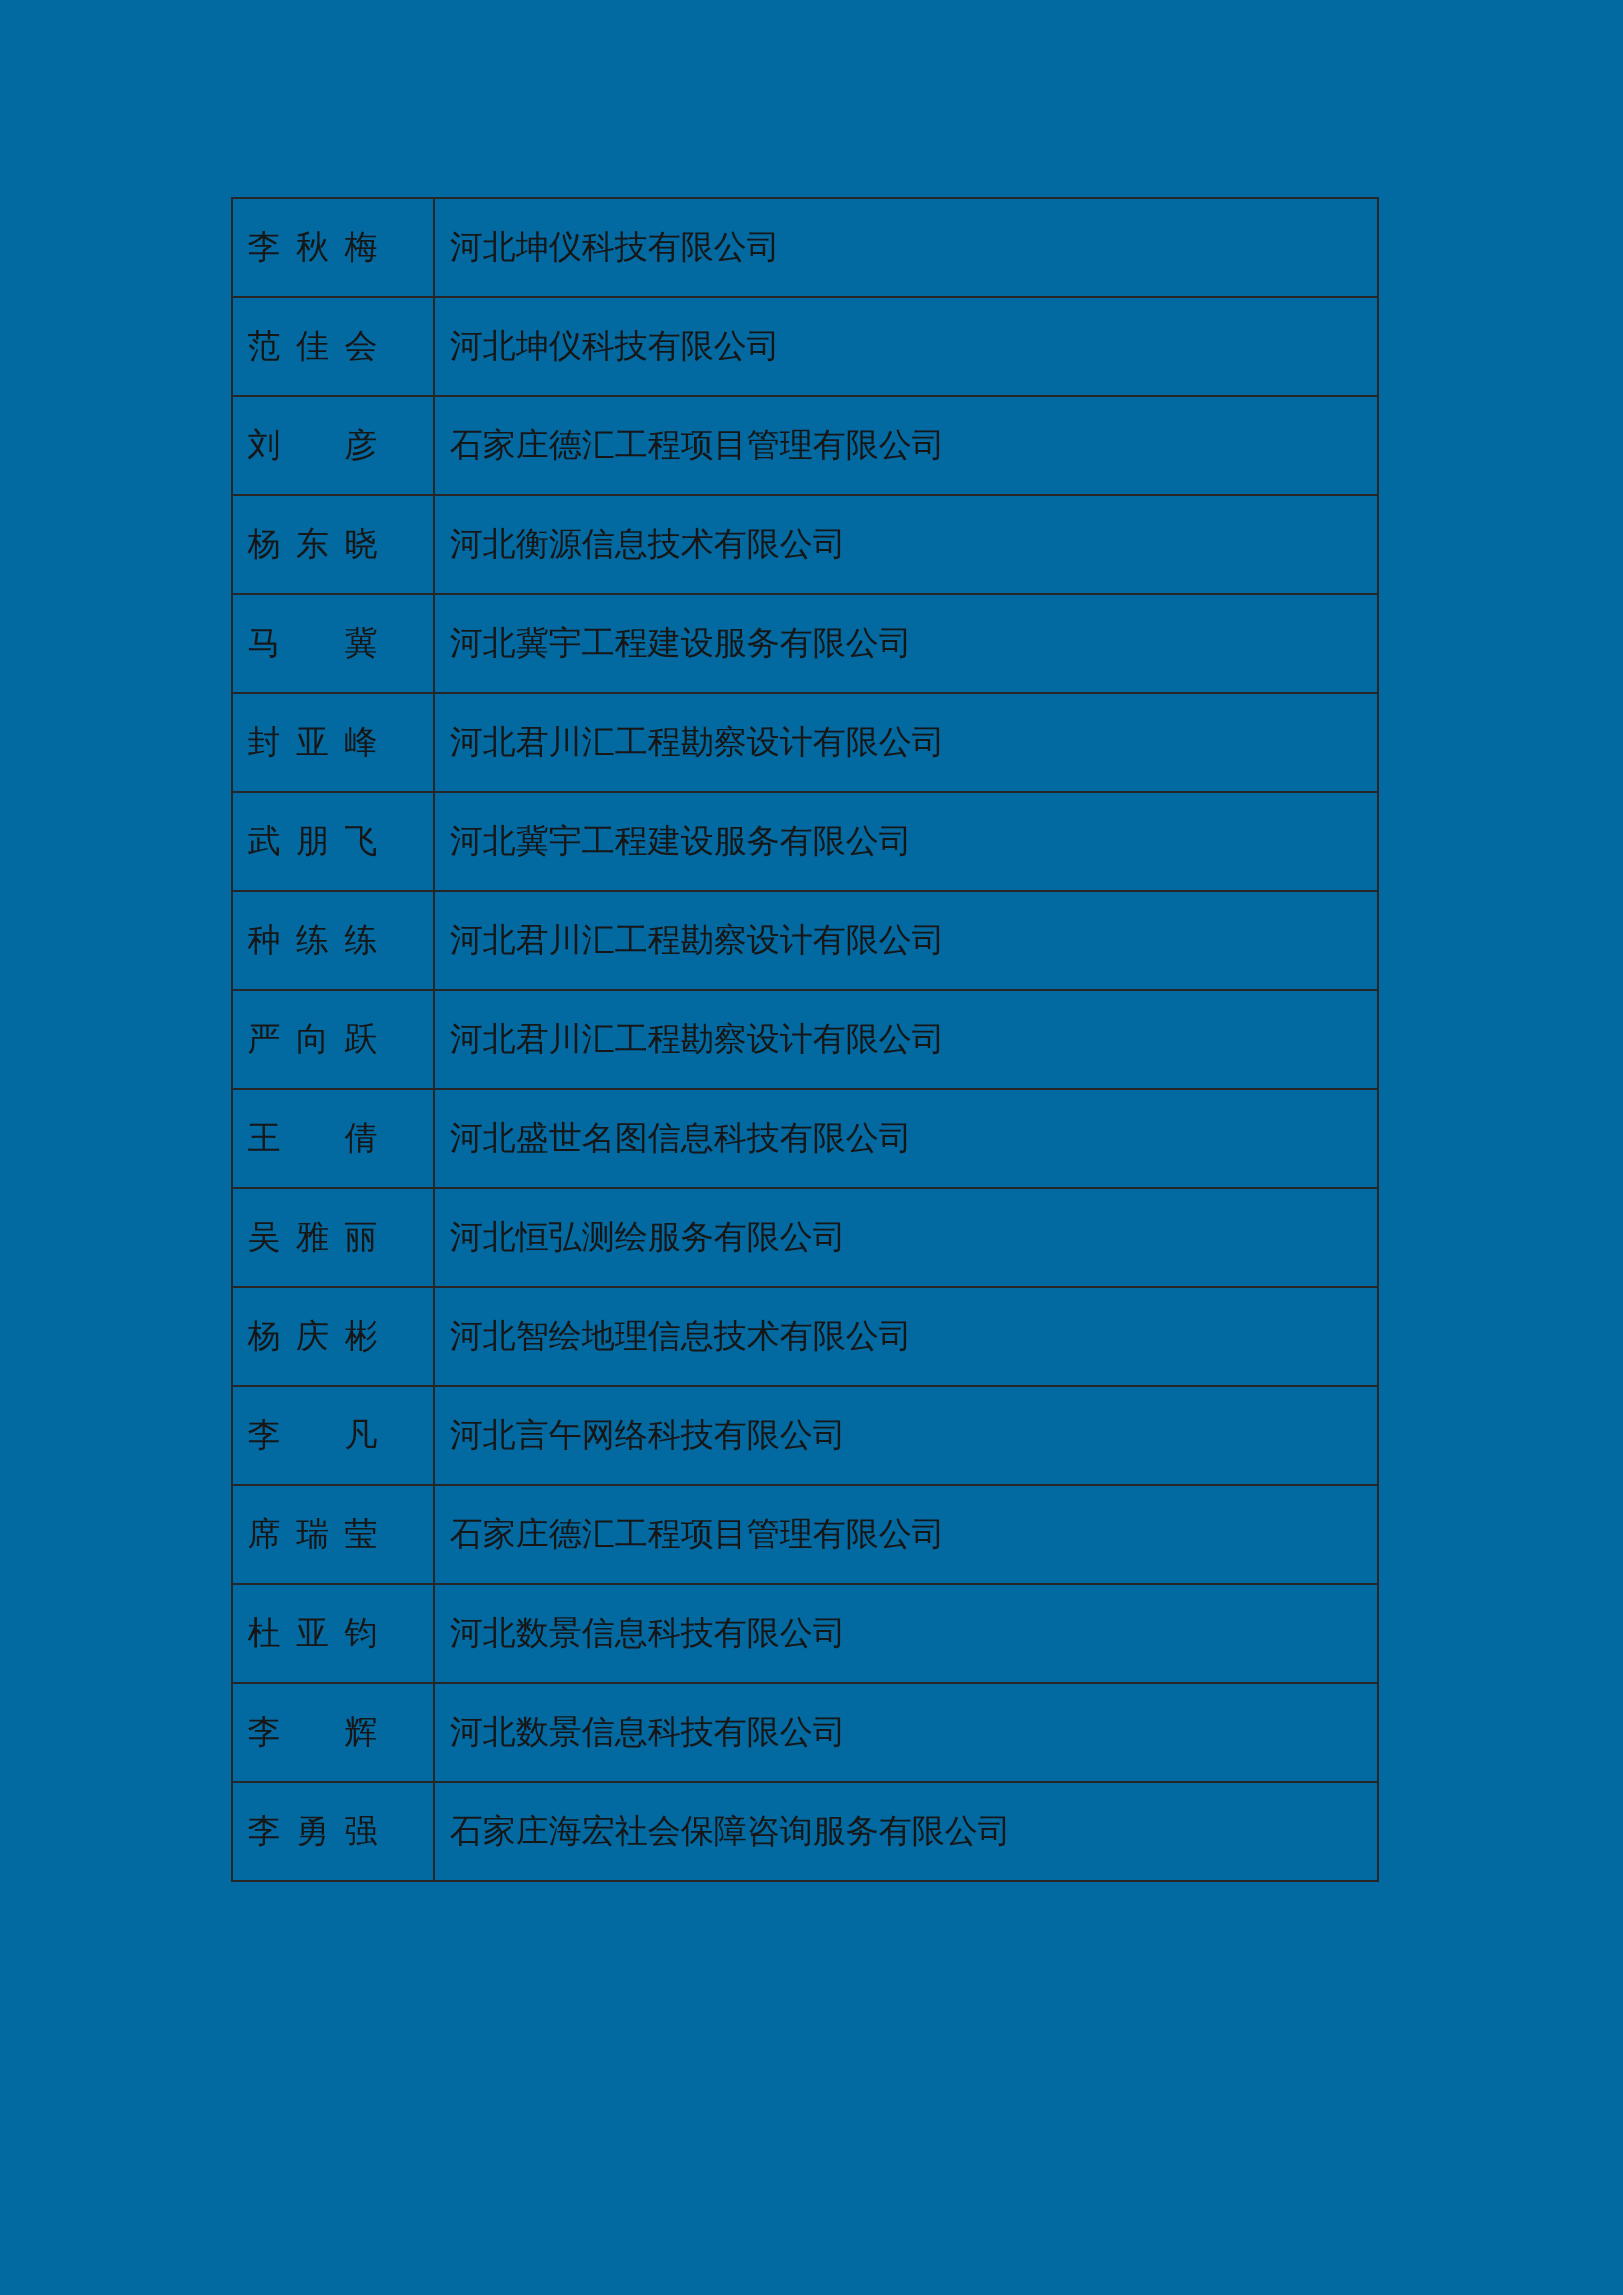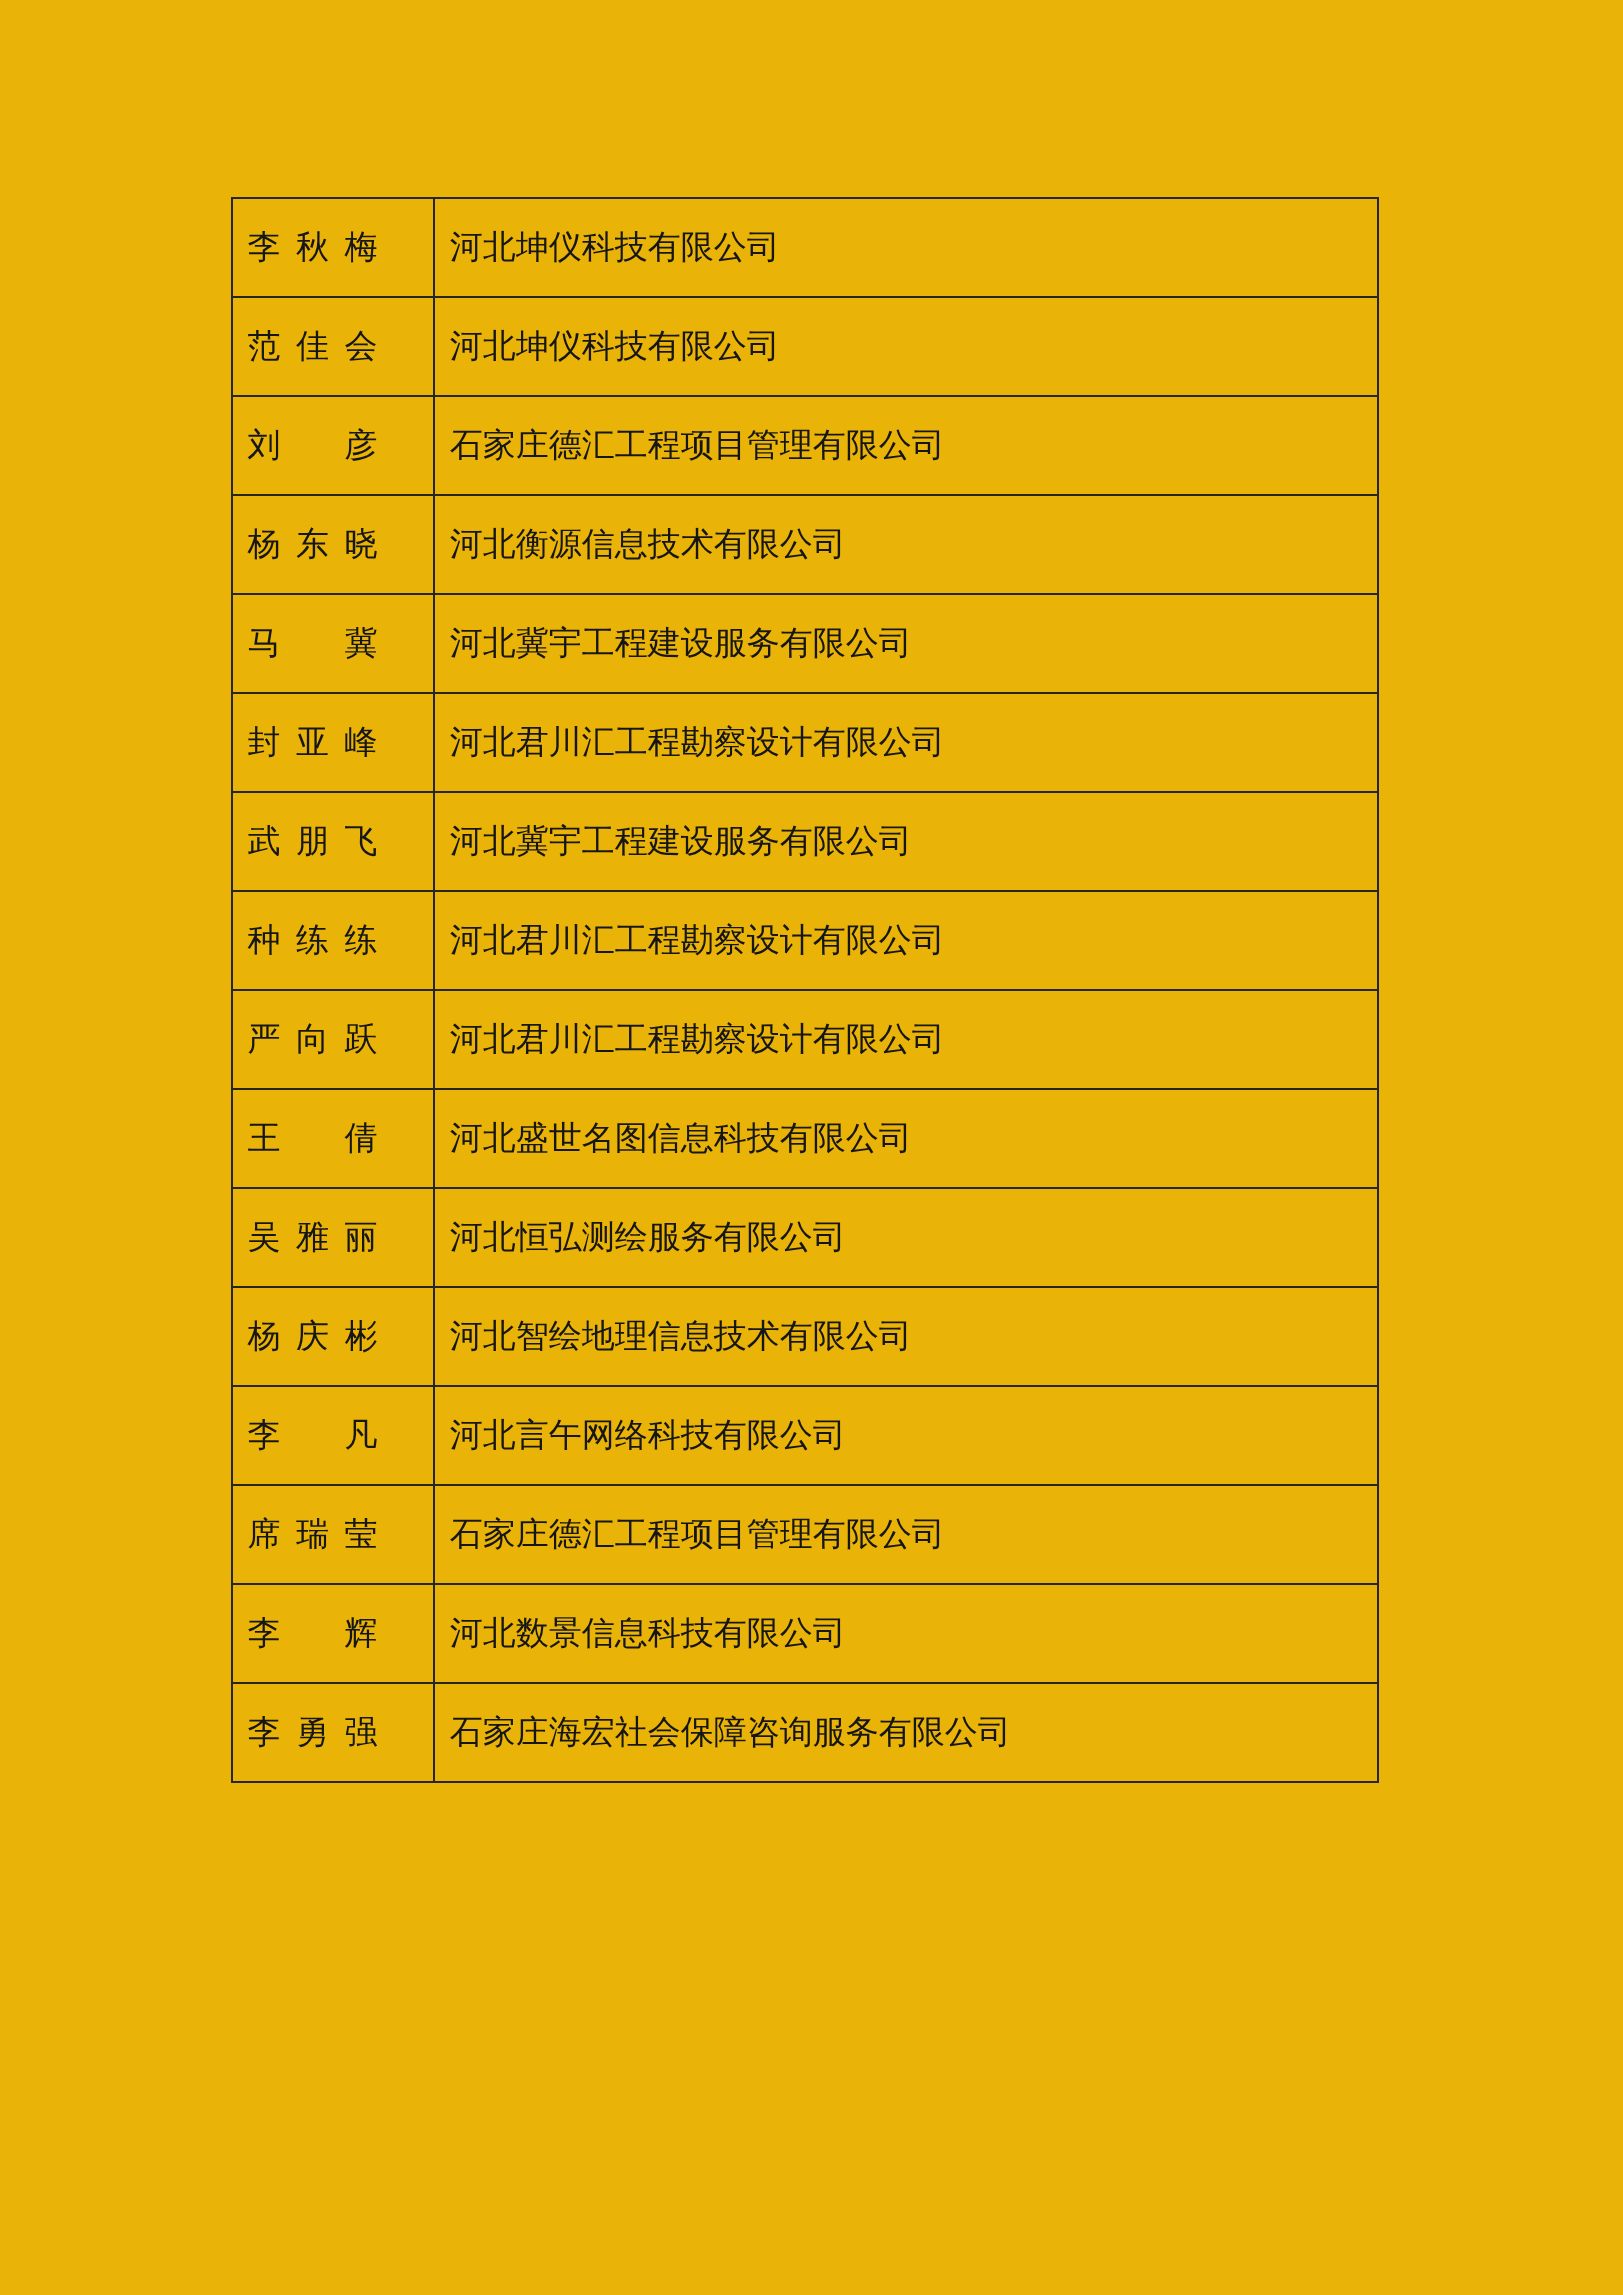--- a/index.html
+++ b/index.html
@@ -12,21 +12,21 @@
     height: 2295px;
     position: relative;
     overflow: hidden;
     font-family: "Liberation Serif", "DejaVu Serif", serif;
   }
   .page {
     position: absolute;
     left: 0; top: 0;
     width: 1623px;
     height: 2295px;
-    background: #eab308;
+    background: #0369a1;
   }
   .roster-wrap {
     position: absolute;
     left: 231px;
     top: 197px;
     width: 1148px;
   }
   table.roster {
     border-collapse: collapse;
     table-layout: fixed;
@@ -117,20 +117,24 @@
         </tr>
         <tr>
           <td class="name-cell"><span class="name-span">李凡</span></td>
           <td class="company-cell"><span>河北言午网络科技有限公司</span></td>
         </tr>
         <tr>
           <td class="name-cell"><span class="name-span">席瑞莹</span></td>
           <td class="company-cell"><span>石家庄德汇工程项目管理有限公司</span></td>
         </tr>
         <tr>
+          <td class="name-cell"><span class="name-span">杜亚钧</span></td>
+          <td class="company-cell"><span>河北数景信息科技有限公司</span></td>
+        </tr>
+        <tr>
           <td class="name-cell"><span class="name-span">李辉</span></td>
           <td class="company-cell"><span>河北数景信息科技有限公司</span></td>
         </tr>
         <tr>
           <td class="name-cell"><span class="name-span">李勇强</span></td>
           <td class="company-cell"><span>石家庄海宏社会保障咨询服务有限公司</span></td>
         </tr>
       </tbody>
     </table>
   </div>

